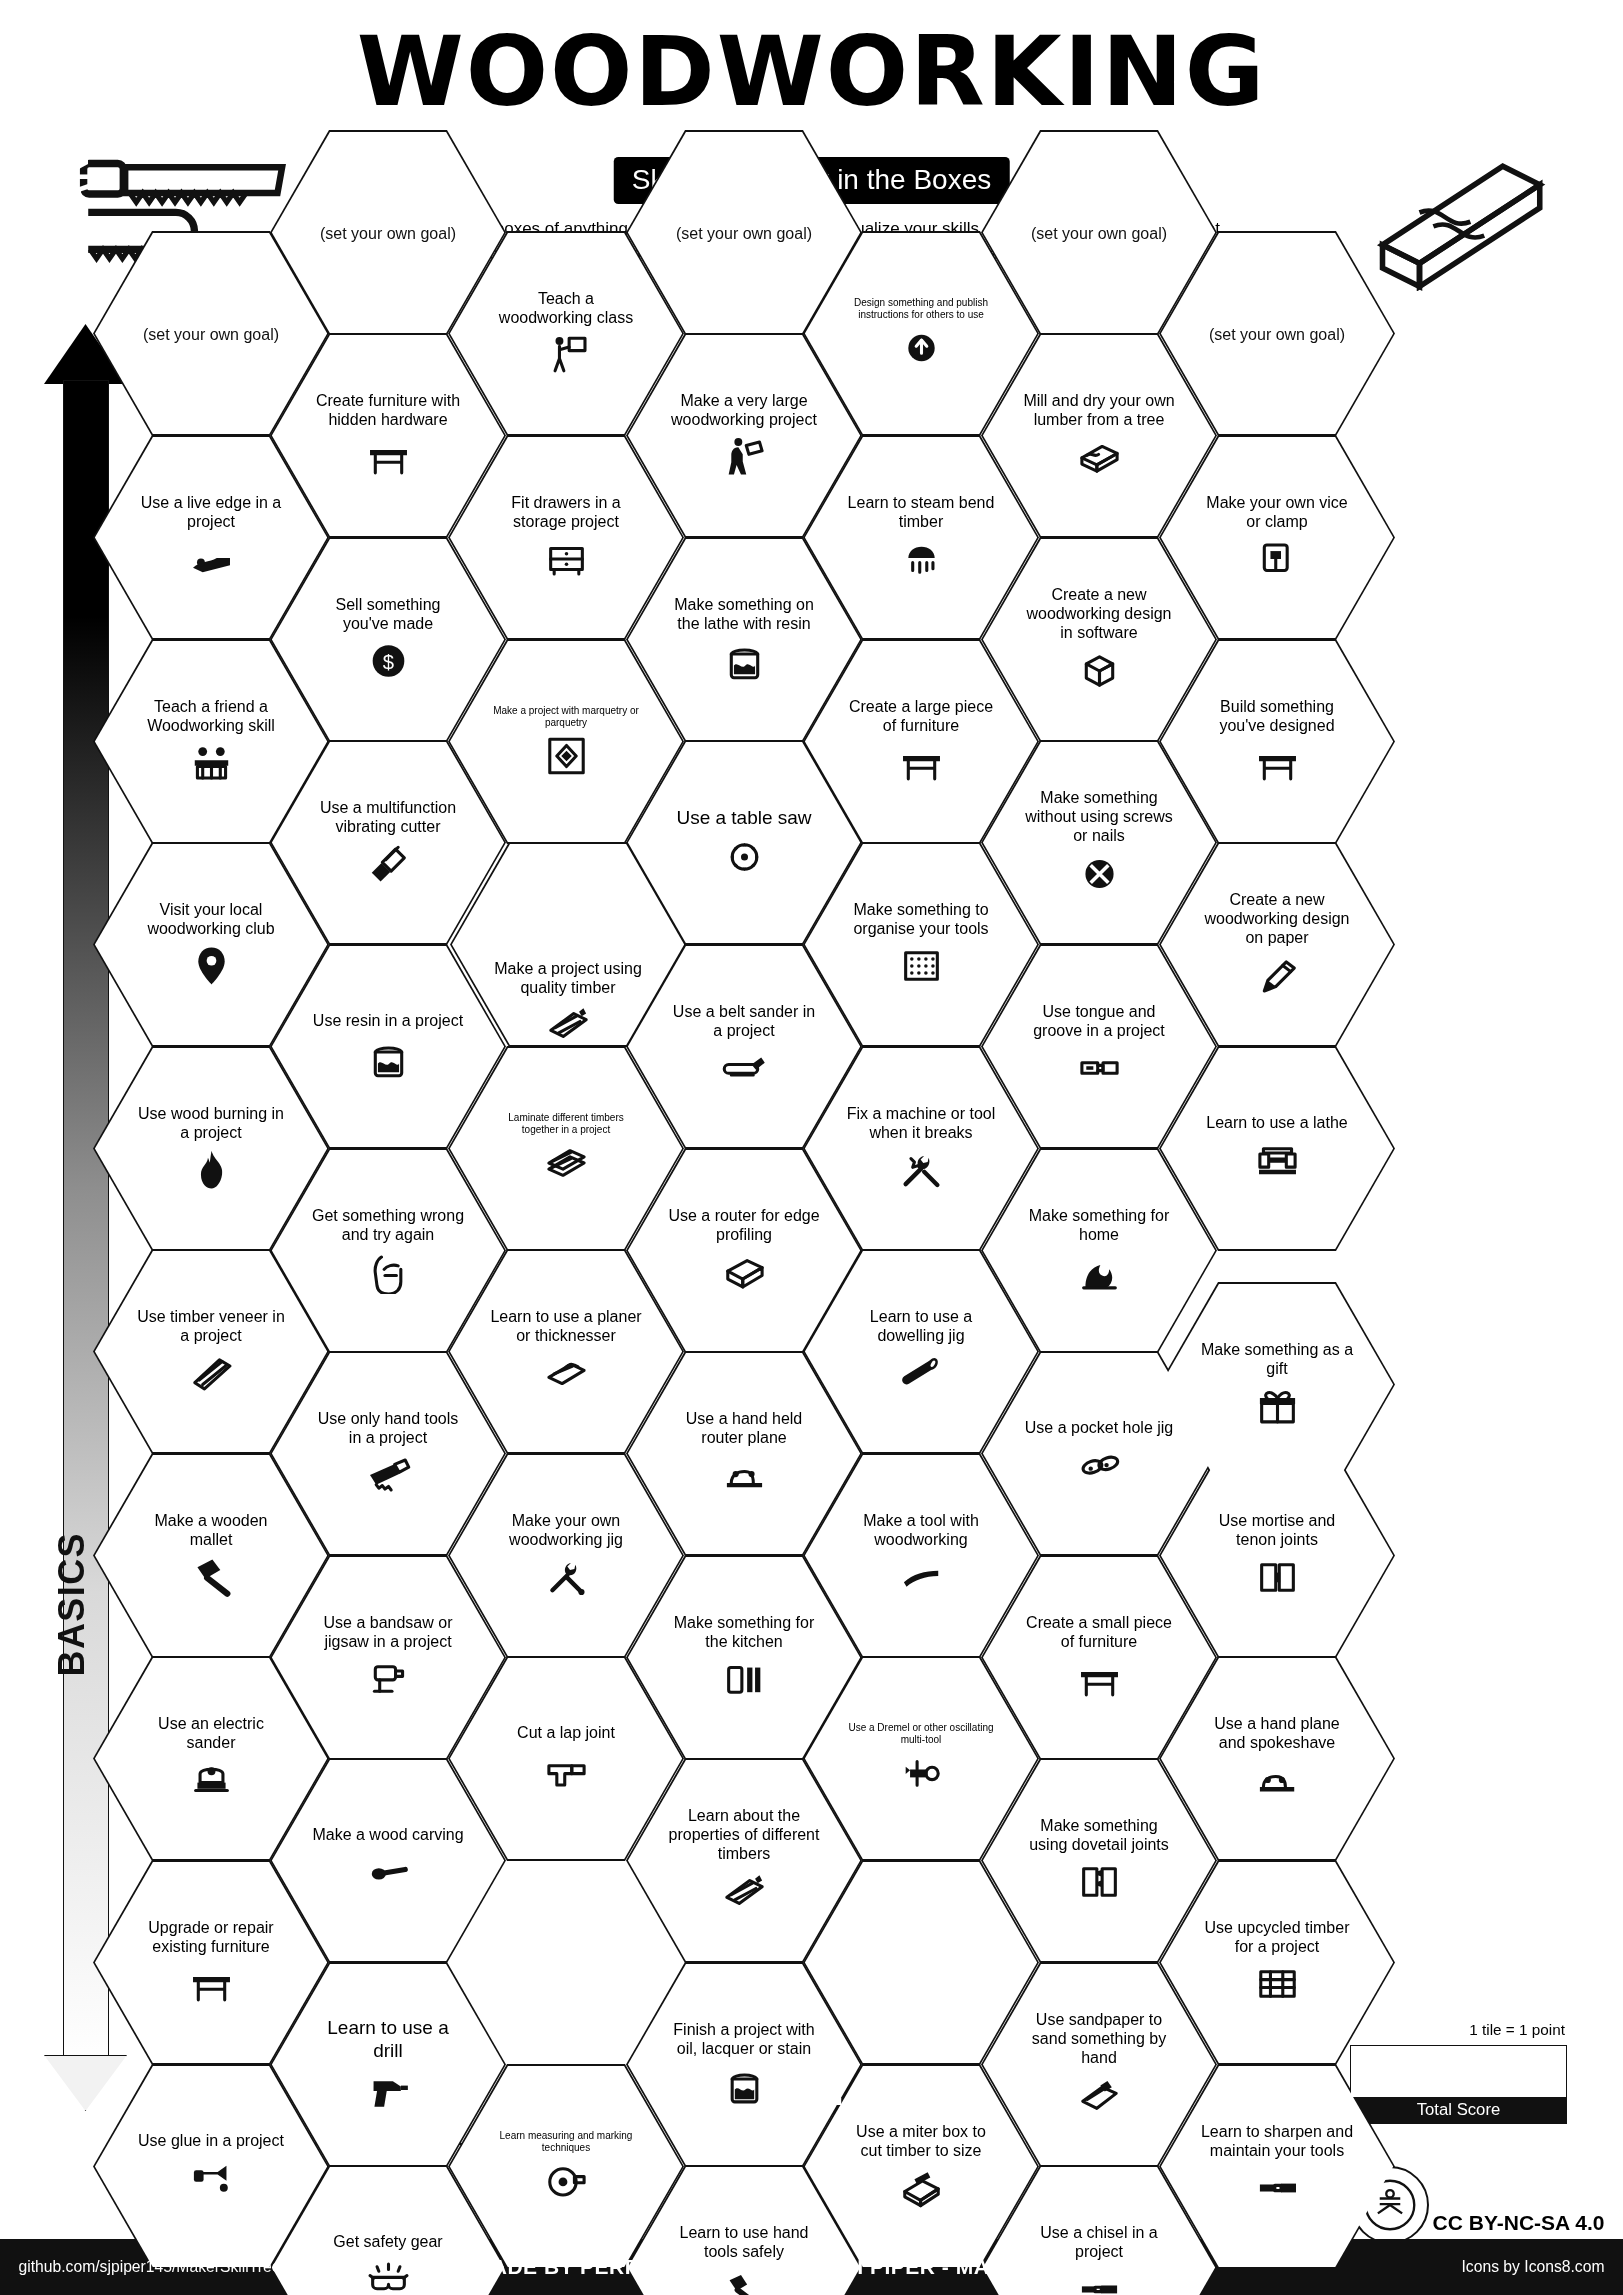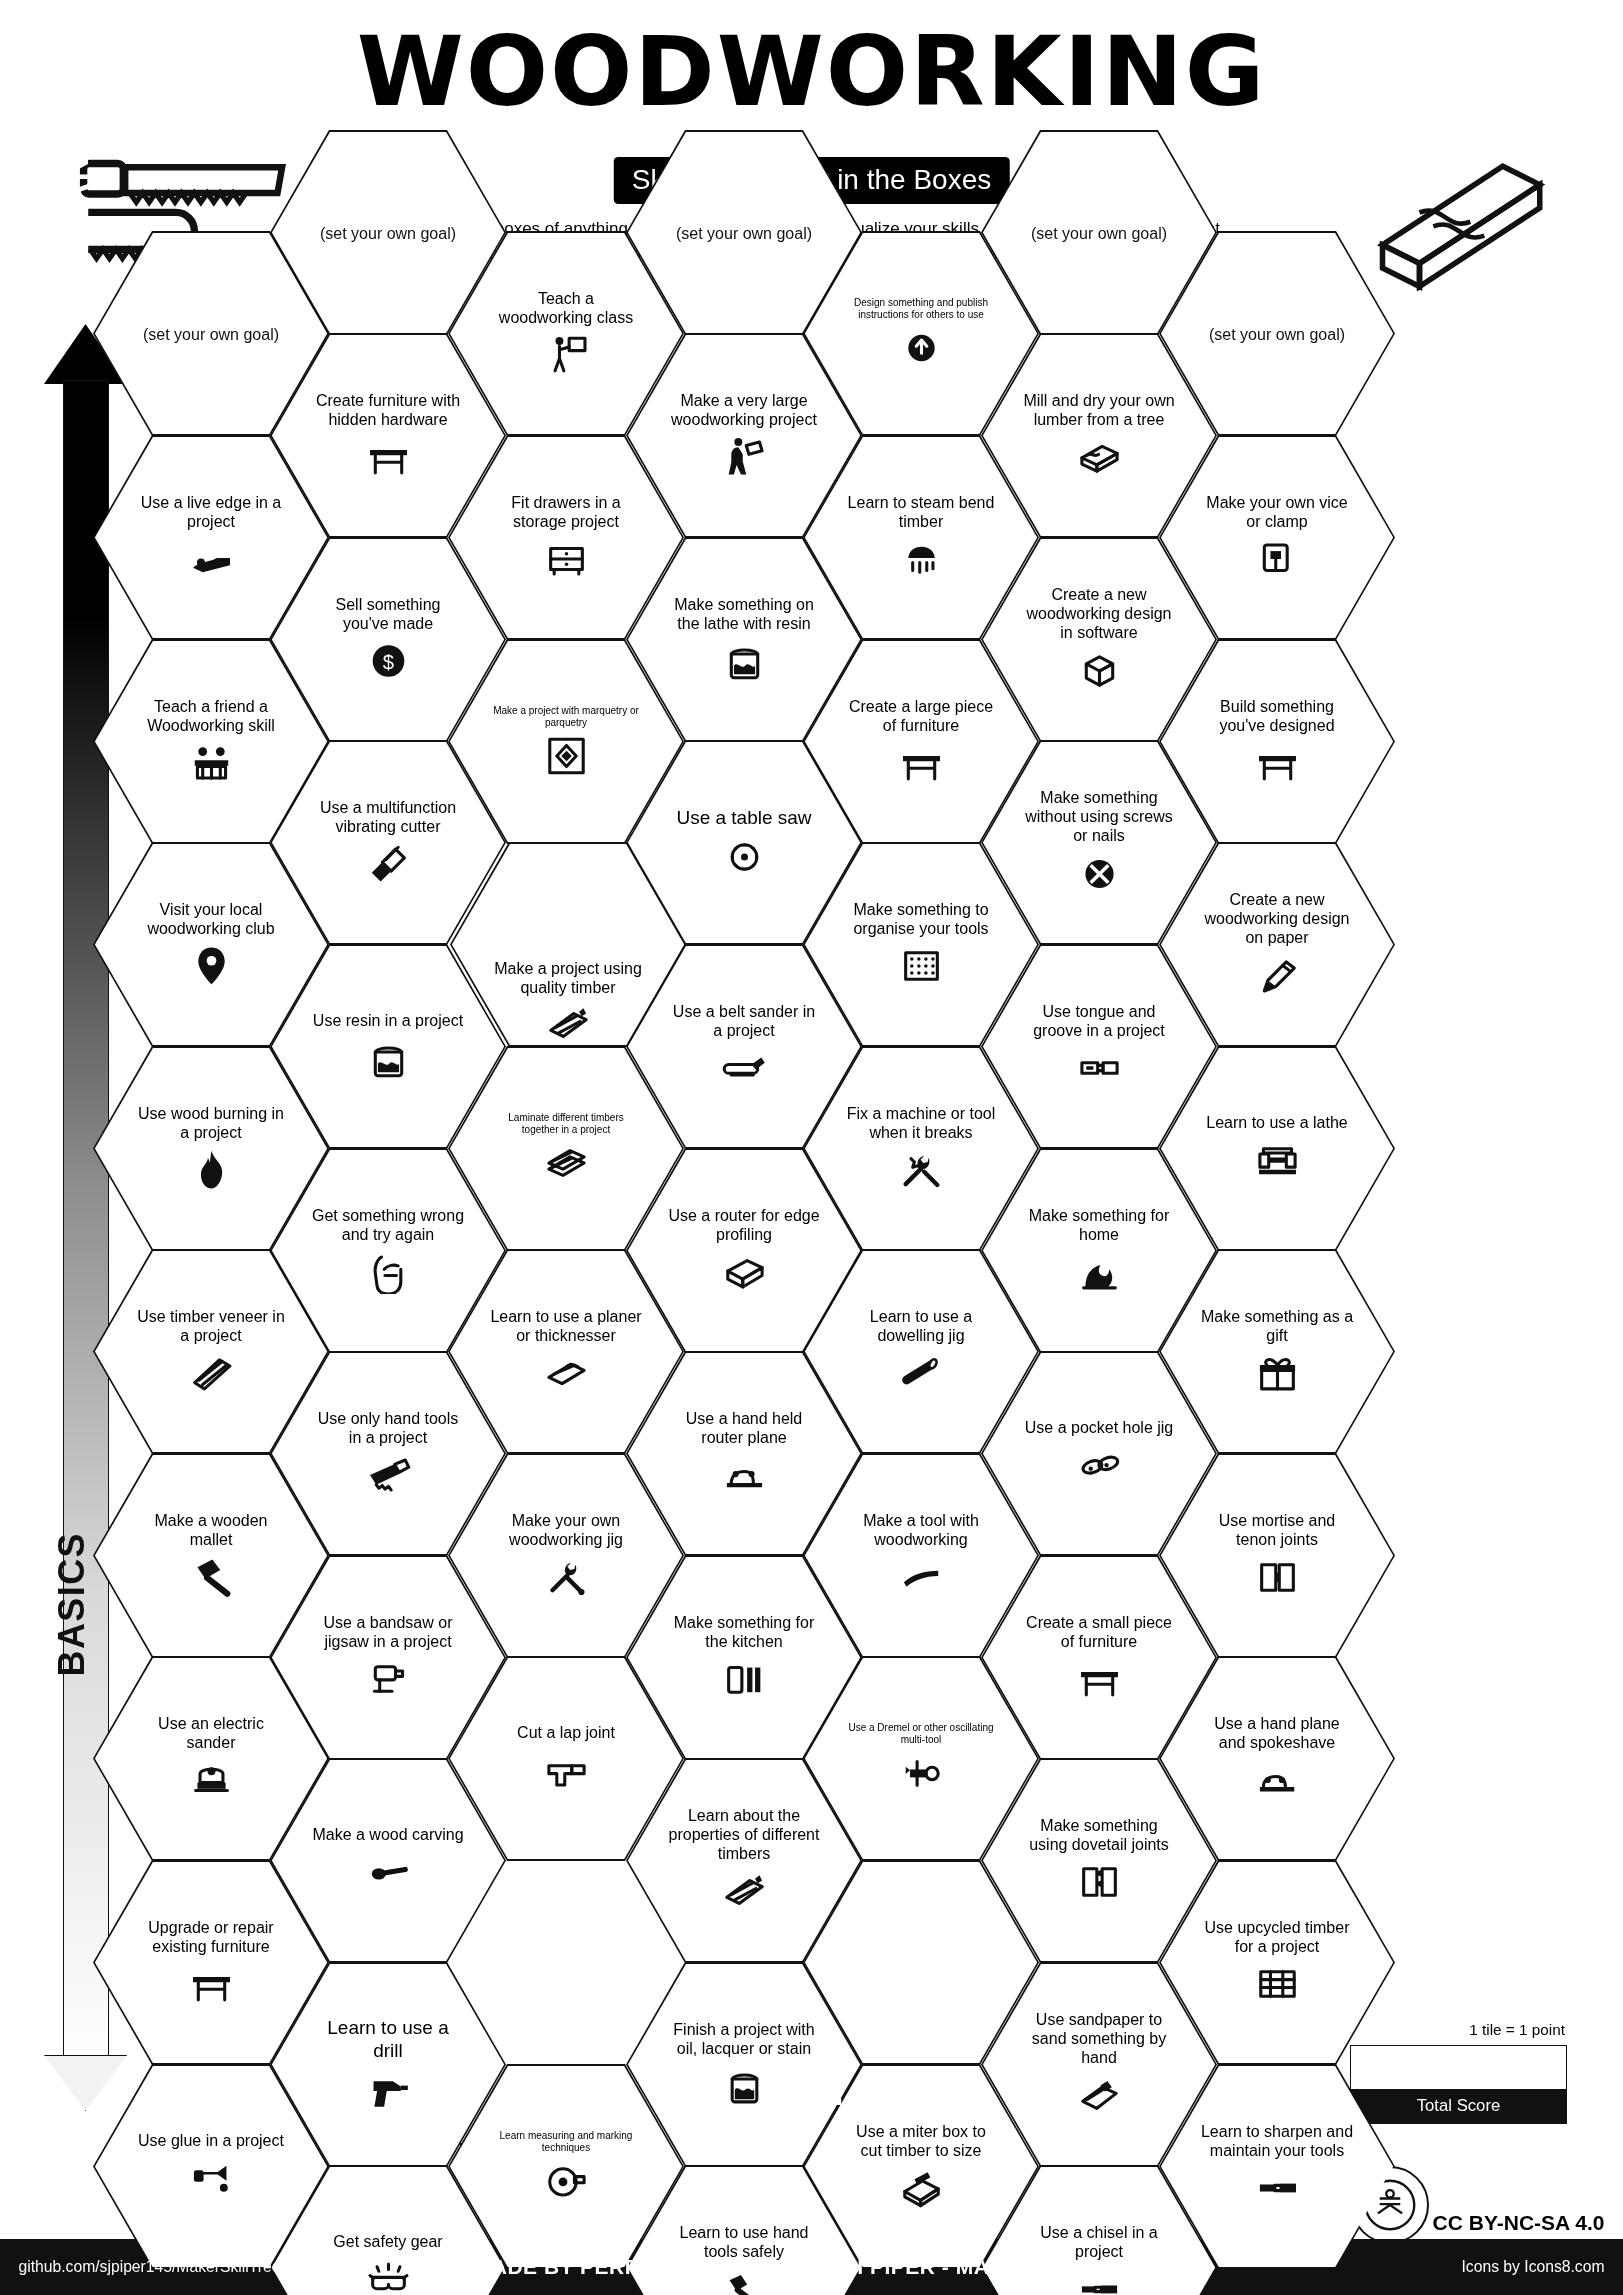--- a/index.html
+++ b/index.html
@@ -128,21 +128,21 @@
     content:"";position:absolute;left:50%;top:4.6px;transform:translateX(-50%);
     width:5.6px;height:39px;
     background:repeating-linear-gradient(to bottom,#fff 0 7.4px,#111 7.4px 14px);
   }
   
   #score-box{
     position:absolute;right:56px;top:2045px;width:217px;height:79px;
     border:1.9px solid #111;box-sizing:border-box;background:#fff;
   }
   #score-label{
-    position:absolute;left:0;bottom:0;width:100%;height:34px;
+    position:absolute;left:0;bottom:0;width:100%;height:26px;
     background:#111;color:#fff;font-size:16.7px;
     display:flex;align-items:center;justify-content:center;margin-top:24px;
   }
   #tile-note{
     position:absolute;right:58px;top:2021px;font-size:15.3px;
   }
   
   #name-row{
     position:absolute;left:157px;top:2119px;
     font-size:22px;display:flex;align-items:flex-end;gap:7.4px;
@@ -1104,21 +1104,21 @@
           <svg viewBox="0 0 100 100">
             <rect x="10" y="34" width="20" height="30" stroke="#111" stroke-width="7" fill="none" stroke-linecap="round" stroke-linejoin="round"></rect>
             <rect x="70" y="34" width="20" height="30" stroke="#111" stroke-width="7" fill="none" stroke-linecap="round" stroke-linejoin="round"></rect>
             <path d="M30 48 h40" stroke="#111" stroke-width="12"></path>
             <path d="M8 70 h84 v10 H8z" fill="#111"></path>
             <path d="M18 22 h64 v10 H18z" stroke="#111" stroke-width="7" fill="none" stroke-linecap="round" stroke-linejoin="round"></path>
           </svg>
         </div>
       </div>
     </div>
-    <div class="hex" style="left: 1159px; top: 1249px;">
+    <div class="hex" style="left: 1159px; top: 1282px;">
       <div class="hexbg"></div>
       <div class="hexin"></div>
       <div class="inner">
         <div class="lab">Make something as a gift</div>
         <div class="ico">
           <svg viewBox="0 0 100 100">
             <rect x="14" y="44" width="72" height="42" stroke="#111" stroke-width="7" fill="none" stroke-linecap="round" stroke-linejoin="round"></rect>
             <path d="M10 32 h80 v14 H10z" fill="#111"></path>
             <path d="M50 32 v54" stroke="#111" stroke-width="7" fill="none" stroke-linecap="round" stroke-linejoin="round"></path>
             <path d="M50 32 c-16 -22 -34 -10 -24 0 M50 32 c16 -22 34 -10 24 0" stroke="#111" stroke-width="7" fill="none" stroke-linecap="round" stroke-linejoin="round"></path>

